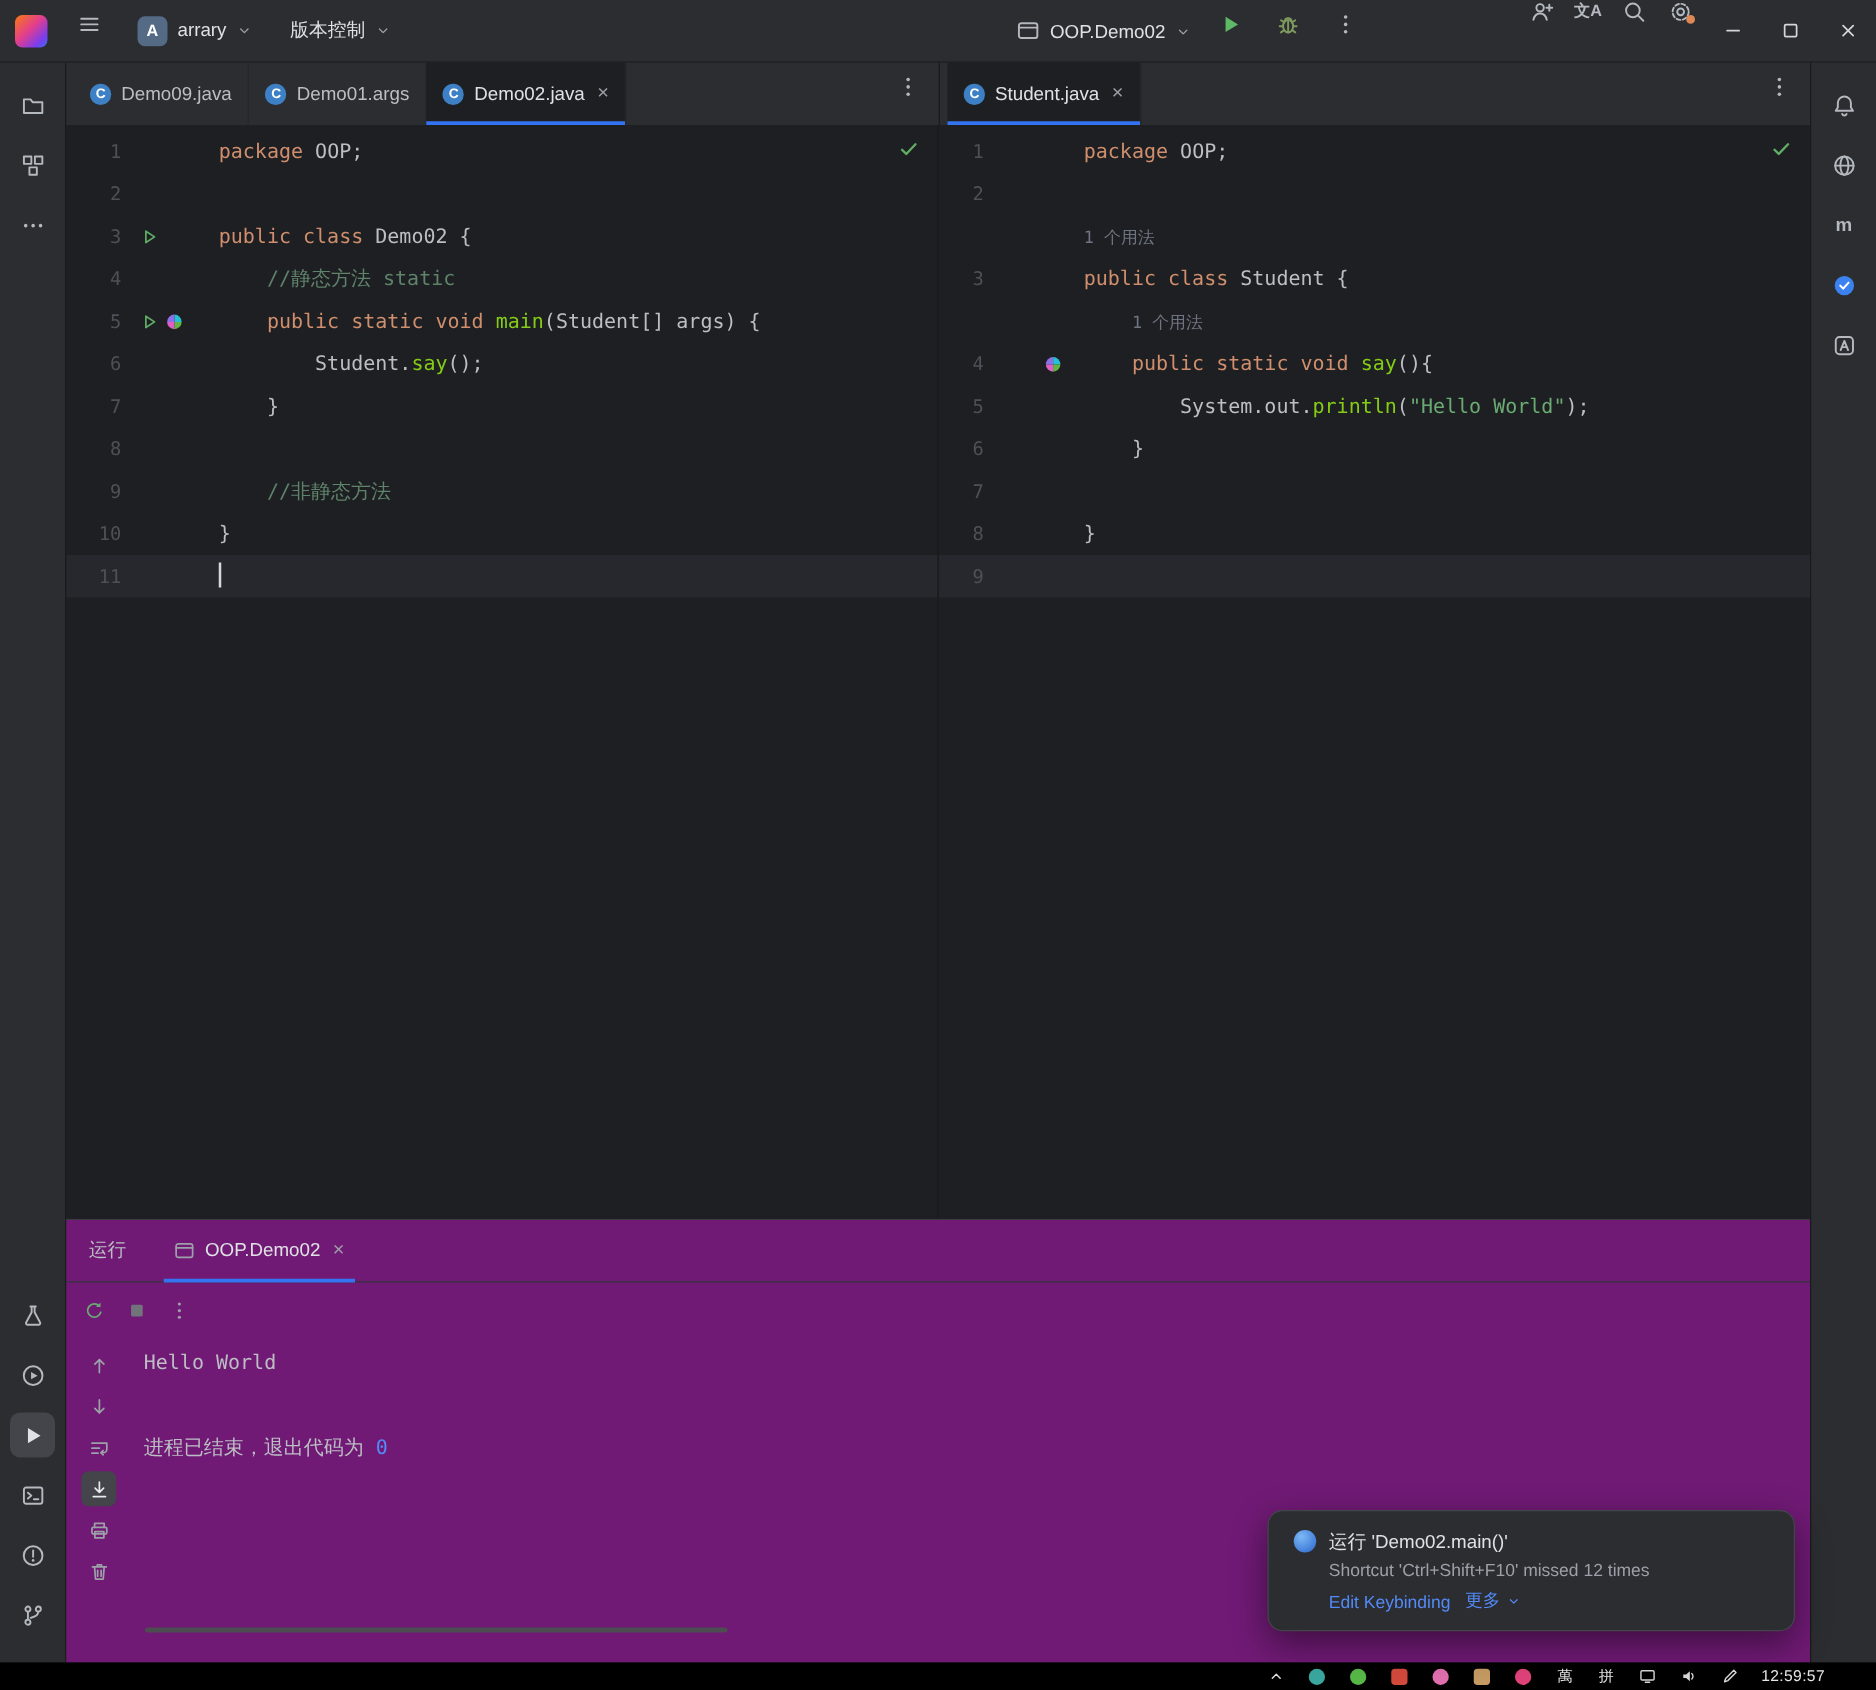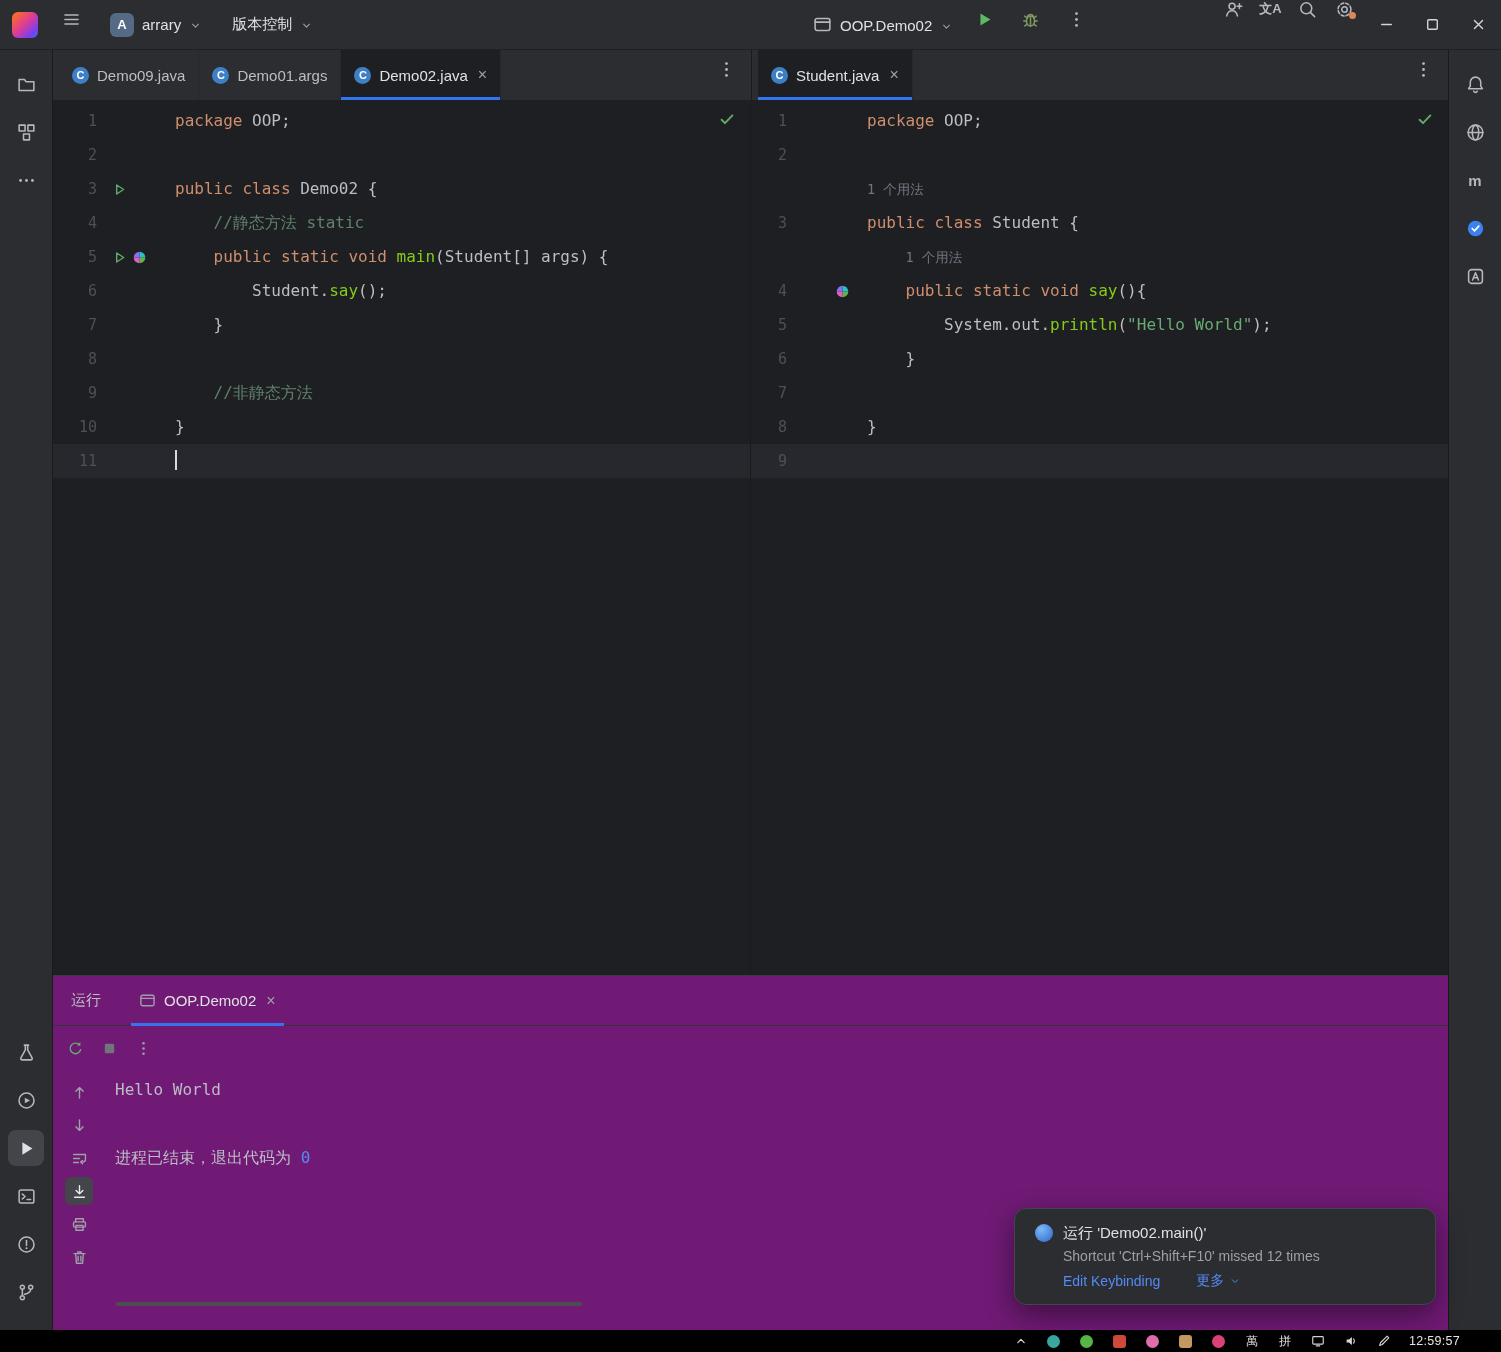--- a/index.html
+++ b/index.html
@@ -100,21 +100,21 @@
   .console-scroll{position:absolute;left:63px;bottom:24px;width:466px;height:4px;border-radius:2px;background:#4b4d51}
 
   
   .notif{position:absolute;right:65px;bottom:47px;width:422px;background:#2b2d30;border:1px solid #43454a;
     border-radius:12px;padding:15px 20px 14px;box-shadow:0 10px 28px rgba(0,0,0,.45);z-index:5}
   .notif-head{display:flex;gap:10px}
   .notif-icon{width:18px;height:18px;border-radius:50%;flex:none;
     background:radial-gradient(circle at 35% 30%,#7db8f7,#2a66cc)}
   .notif-title{font-size:15px;color:#dfe1e5}
   .notif-sub{margin:5px 0 8px 28px;font-size:14px;color:#9da0a8}
-  .notif-links{margin-left:28px;display:flex;gap:36px;align-items:center}
+  .notif-links{margin-left:28px;display:flex;gap:12px;align-items:center}
   .notif-link{color:#548af7;font-size:14px;display:flex;align-items:center;gap:5px}
   .notif-link svg{width:12px;height:12px}
 
   
   .taskbar{height:22px;flex:none;background:#000;display:flex;align-items:center;justify-content:flex-end;
     gap:17px;padding-right:41px}
   .tray{display:flex;align-items:center;justify-content:center;width:16px;height:16px;color:#d8d8d8}
   .tray svg{width:14px;height:14px}
   .tray .dot{width:13px;height:13px;border-radius:50%}
   .tray .sq{width:13px;height:13px;border-radius:3px}

